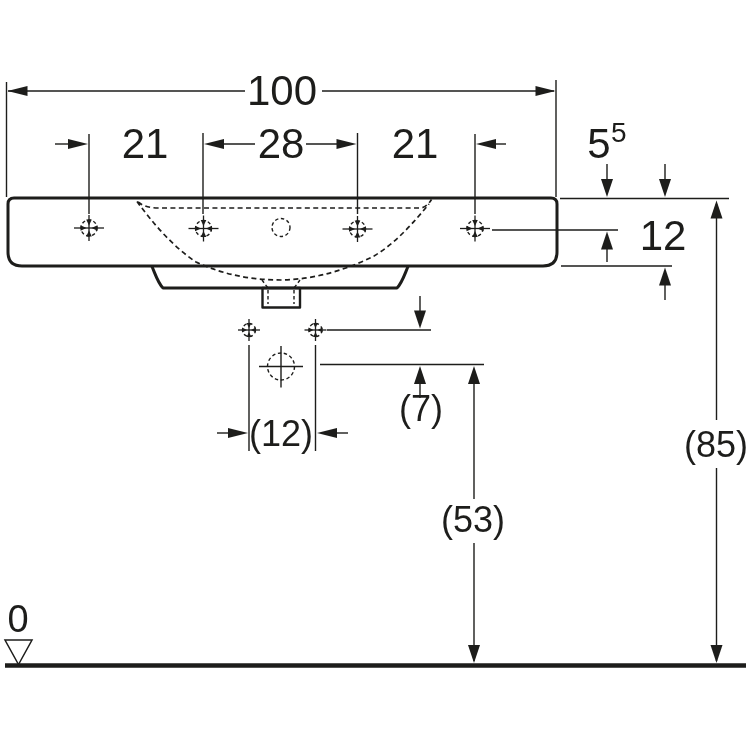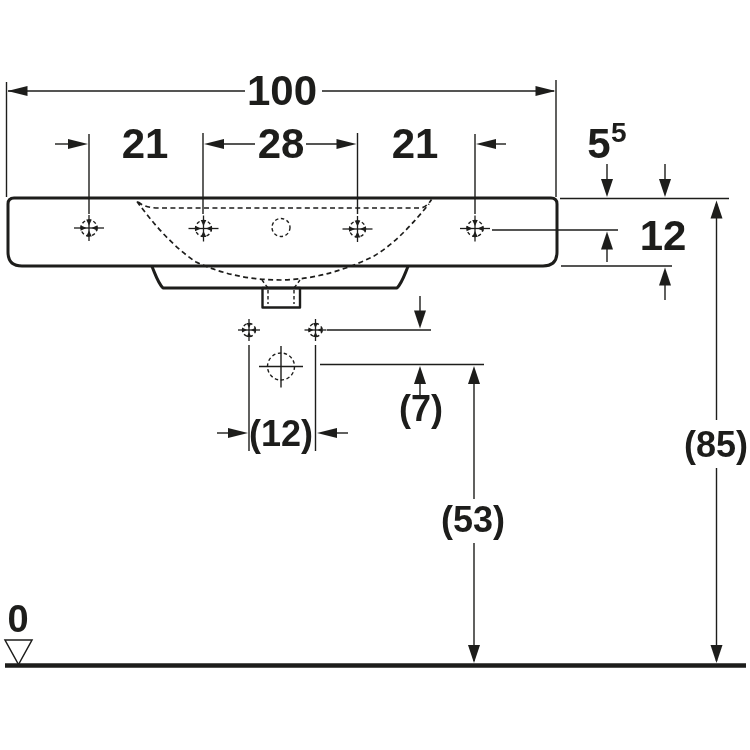--- a/index.html
+++ b/index.html
@@ -1,16 +1,16 @@
 <!DOCTYPE html>
 <html><head>
 <meta charset="utf-8">
 <style>
   html,body{margin:0;padding:0;background:#fff;}
-  .canvas{position:relative;width:750px;height:750px;background:#ffffff;overflow:hidden;font-weight:bold;}
+  .canvas{position:relative;width:750px;height:750px;background:#ffffff;overflow:hidden;}
   svg{display:block;}
   .ln{stroke:#1d1d1b;fill:none;stroke-width:1.4;}
   .thick{stroke:#1d1d1b;fill:none;stroke-width:3;stroke-linejoin:round;stroke-linecap:round;}
   .mid{stroke:#1d1d1b;fill:none;stroke-width:2.4;stroke-linejoin:round;}
   .dash{stroke:#1d1d1b;fill:none;stroke-width:1.7;stroke-dasharray:5 3.4;}
   .dashf{stroke:#1d1d1b;fill:none;stroke-width:1.4;stroke-dasharray:3.4 2.6;}
   .arr{fill:#1d1d1b;stroke:none;}
   .floor{stroke:#1d1d1b;stroke-width:4.5;fill:none;}
   text{font-family:"Liberation Sans","DejaVu Sans",sans-serif;fill:#1d1d1b;}
   .num{font-size:42px;}

